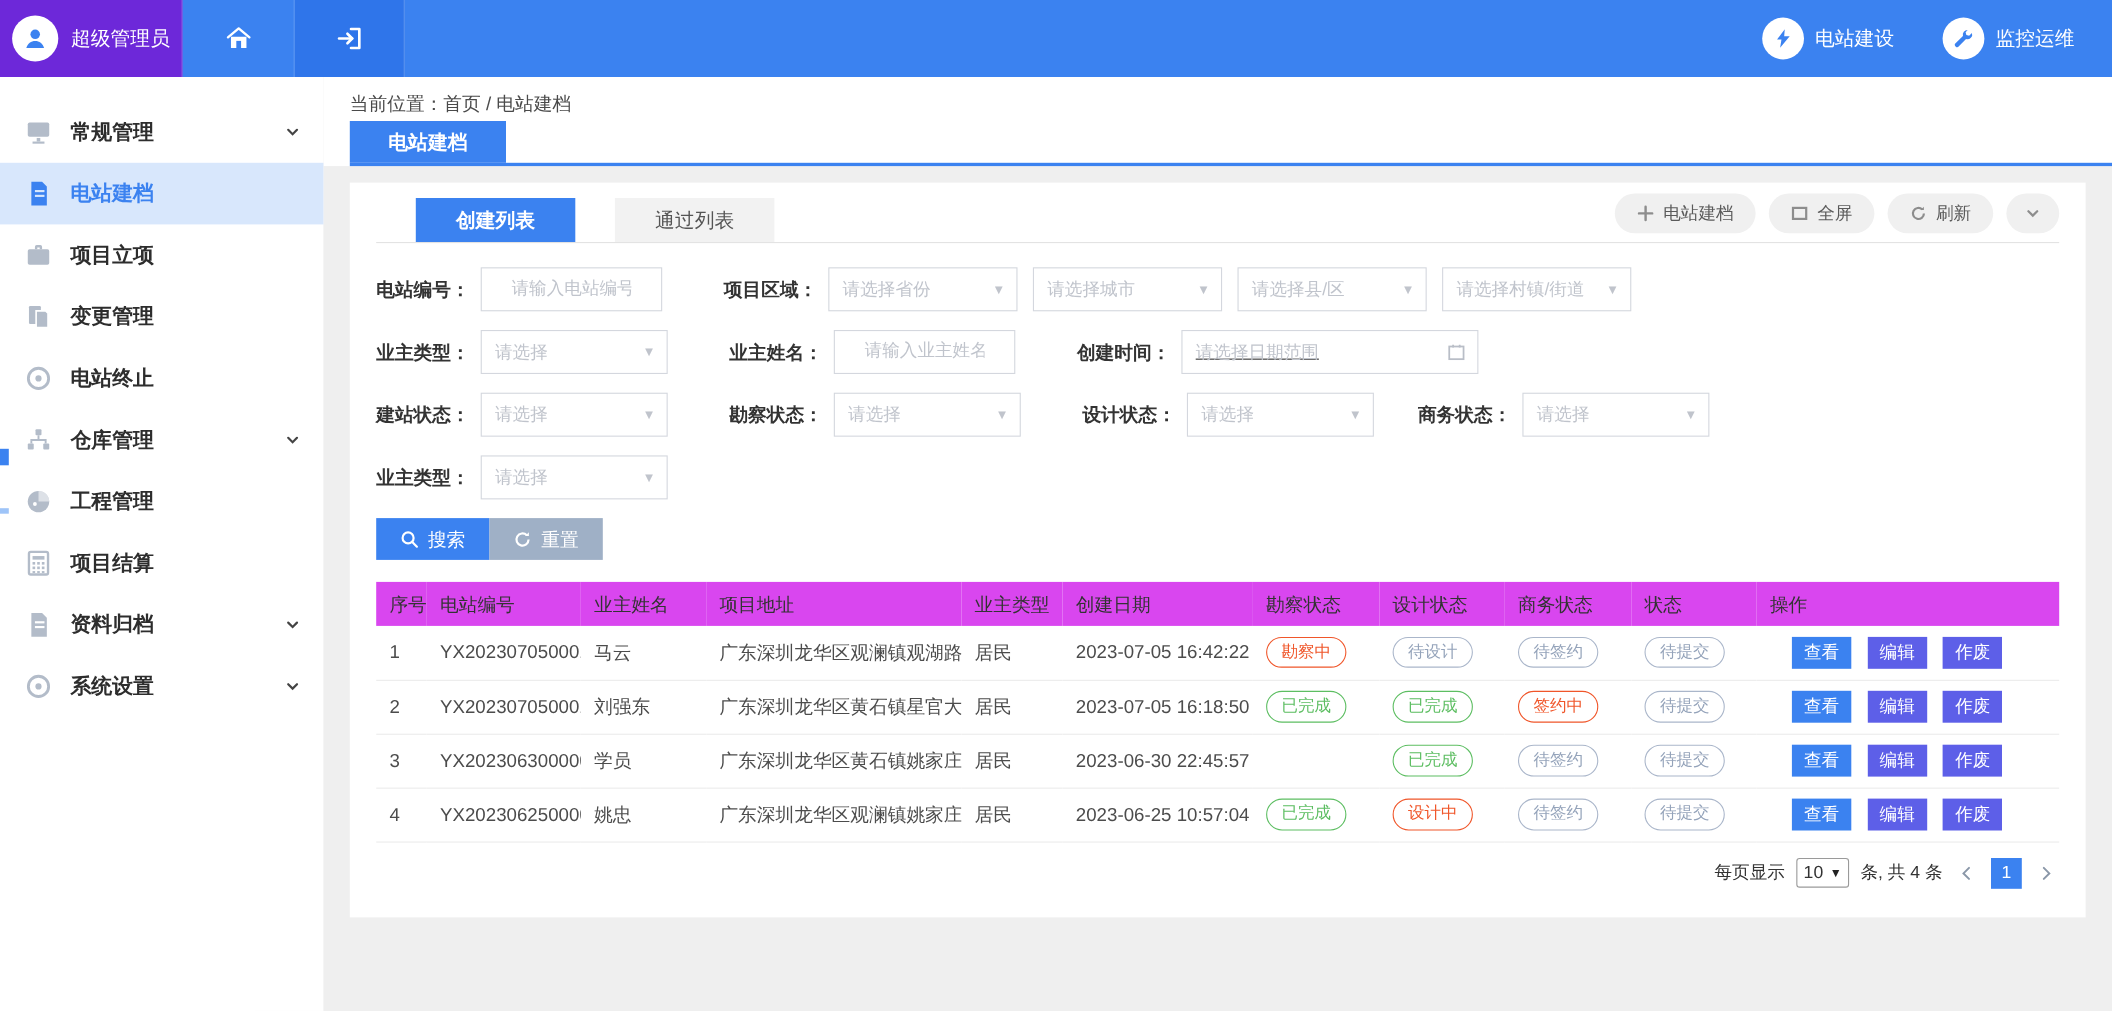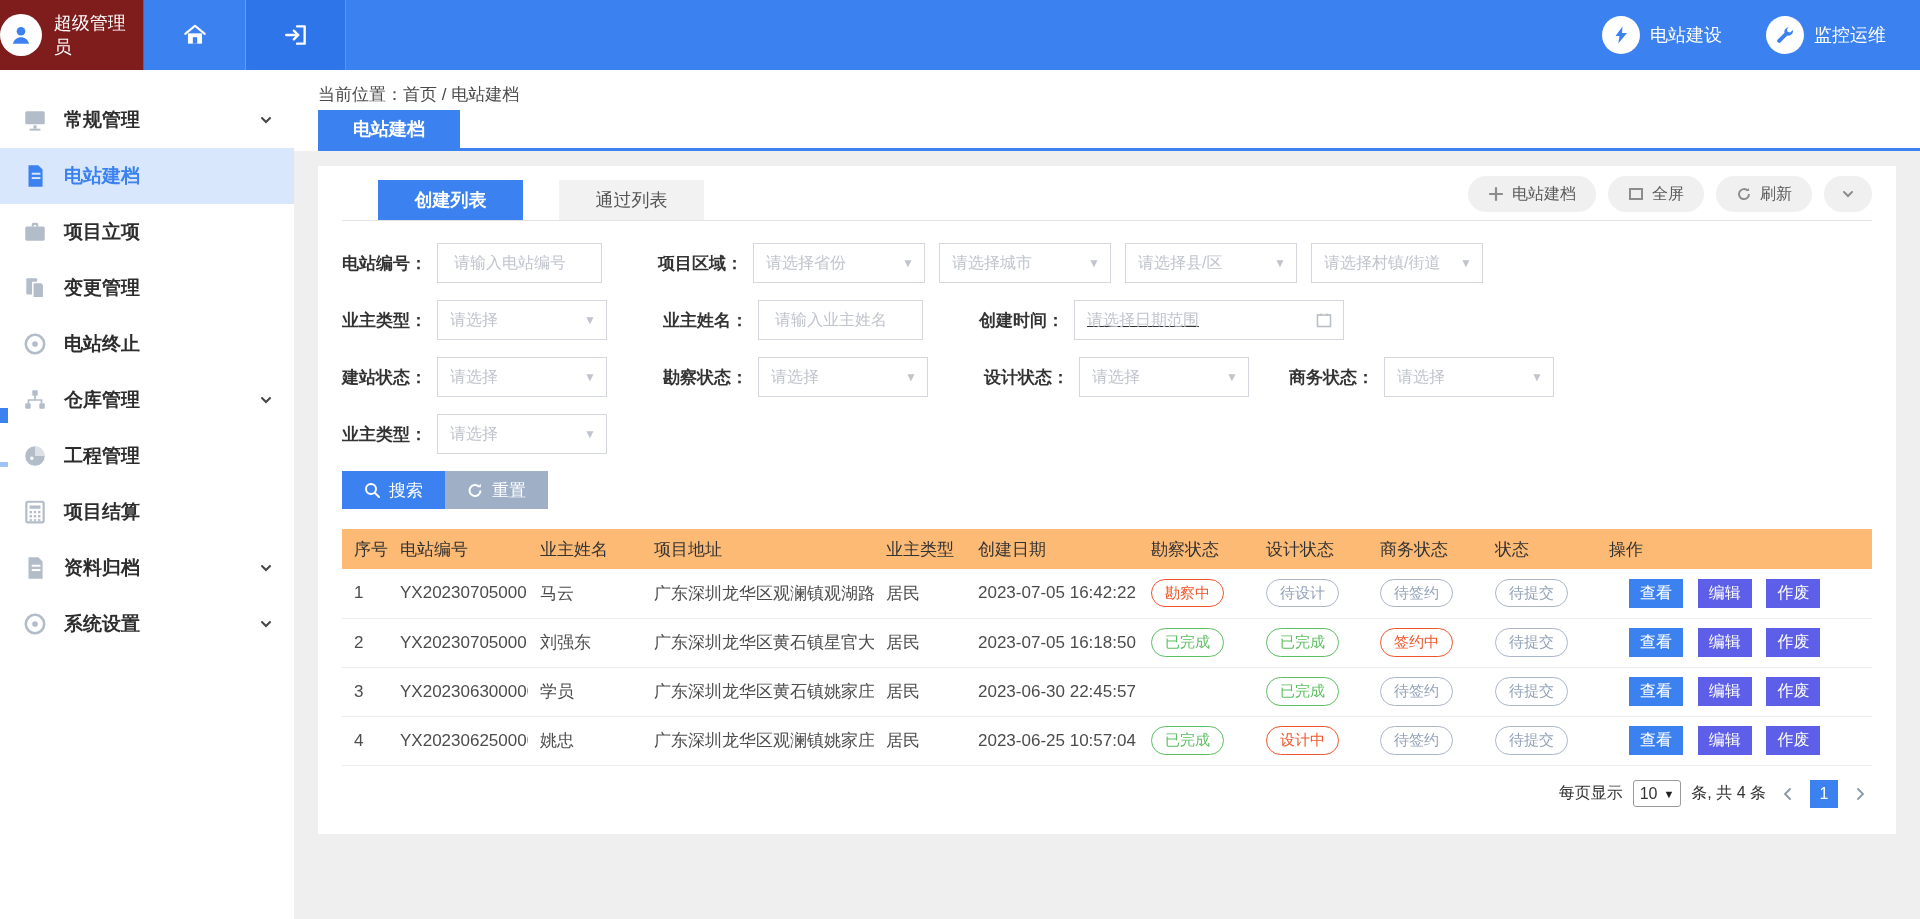--- a/index.html
+++ b/index.html
@@ -7,21 +7,21 @@
 
   
   .topbar { display:flex; height:70px; background:#3b82f0; color:#fff; }
   .brand { width:294px; background:#4489f4; display:flex; align-items:center; padding-left:22px; gap:12px; }
   .brand-mark { width:46px; height:46px; flex:0 0 auto; }
   .brand-text { line-height:1; }
   .brand-name { font-size:29px; font-weight:bold; letter-spacing:2px; }
   .brand-sub { font-size:10px; letter-spacing:2px; margin-top:5px; opacity:.95; }
   .brand-portal { font-size:19px; padding-left:14px; border-left:2px solid rgba(255,255,255,.75); margin-left:6px; height:30px; display:flex; align-items:center; }
   .hdr-sec { display:flex; align-items:center; justify-content:center; gap:12px; border-right:1px solid rgba(255,255,255,.22); }
-  .sec-user { width:144px; background:#7f1d1d; }
+  .sec-user { width:166px; background:#6d28d9; }
   .sec-home { width:102px; }
   .sec-signin { width:100px; background:#2f75ea; }
   .avatar-circle { width:42px; height:42px; border-radius:50%; background:#fff; display:flex; align-items:center; justify-content:center; }
   .hdr-user-label { font-size:18px; }
   .hdr-spacer { flex:1; }
   .hdr-right { display:flex; align-items:center; gap:44px; padding-right:34px; }
   .hdr-right-item { display:flex; align-items:center; gap:10px; font-size:18px; cursor:pointer; }
   .round-ico { width:38px; height:38px; border-radius:50%; background:#fff; display:flex; align-items:center; justify-content:center; }
 
   
@@ -51,37 +51,37 @@
   .list-tab.idle { background:#f2f2f2; color:#555; }
   .toolbar { position:absolute; right:0; bottom:8px; display:flex; gap:12px; }
   .tb-btn { height:36px; border-radius:18px; background:#f0f0f0; border:none; color:#5a5a5a; font-size:16px; display:flex; align-items:center; gap:8px; padding:0 20px; cursor:pointer; }
   .tb-btn .t-ico { color:#8d8d8d; display:flex; }
 
   
   .filters { padding-top:22px; }
   .f-row { display:flex; align-items:center; margin-bottom:17px; }
   .f-label { font-size:17px; font-weight:bold; color:#333; margin-right:10px; white-space:nowrap; }
   .f-input, .f-select, .f-date { height:40px; border:1px solid #d4d7de; background:#fff; font-size:16px; color:#333; }
-  .f-input { width:165px; padding:0 16px; }
+  .f-input { width:165px; padding:0 27px; }
   .f-input::placeholder { color:#c0c4cc; }
   .f-select { display:flex; align-items:center; justify-content:space-between; padding:0 10px 0 12px; cursor:pointer; }
   .f-select .ph { color:#c0c4cc; }
   .f-select .caret { color:#c0c4cc; font-size:12px; }
   .w170 { width:170px; } .w172 { width:172px; }
   .f-date { width:270px; display:flex; align-items:center; justify-content:space-between; padding:0 10px 0 12px; cursor:text;text-decoration:underline; }
   .f-date .ph { color:#c0c4cc; } .gap14 { margin-left:14px; } .gap40 { margin-left:40px; } .gap56 { margin-left:56px; }
 
   .btn-row { display:flex; margin:6px 0 20px 0; }
   .btn { height:38px; border:none; color:#fff; font-size:17px; display:flex; align-items:center; gap:8px; padding:0 22px; cursor:pointer; }
   .btn-search { background:#3b82f0; }
   .btn-reset { background:#9fb0c6; }
 
   
   table.grid { width:100%; border-collapse:collapse; table-layout:fixed; }
-  .grid thead tr { background:#fdba74; height:40px; }
+  .grid thead tr { background:#d946ef; height:40px; }
   .grid th { font-size:17px; color:#333; font-weight:normal; text-align:left; padding-left:12px; }
   .grid td { font-size:17px; color:#4c4c4c; padding-left:12px; height:49px; border-bottom:1px solid #ececec; white-space:nowrap; overflow:hidden; }
   .pill { display:inline-block; border:1px solid; border-radius:15px; padding:3px 13px; font-size:15px; line-height:1.35; }
   .pill-orange { color:#f0562a; border-color:#f0562a; }
   .pill-green { color:#5dbe62; border-color:#5dbe62; }
   .pill-gray { color:#94a3ba; border-color:#aab6ca; }
   .act-btn { border:none; color:#fff; font-size:16px; width:54px; height:29px; cursor:pointer; margin-right:10px; }
   .act-view { background:#3b82f0;margin-left:20px; }
   .act-edit, .act-void { background:#5d5fe8; }
 

